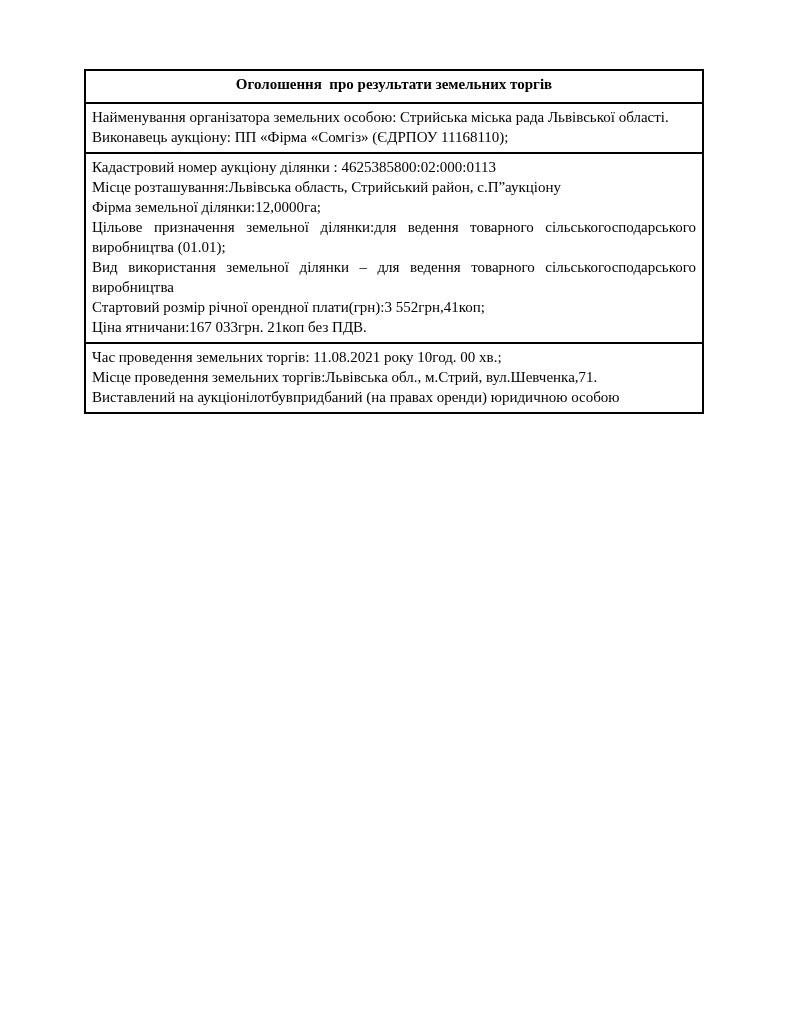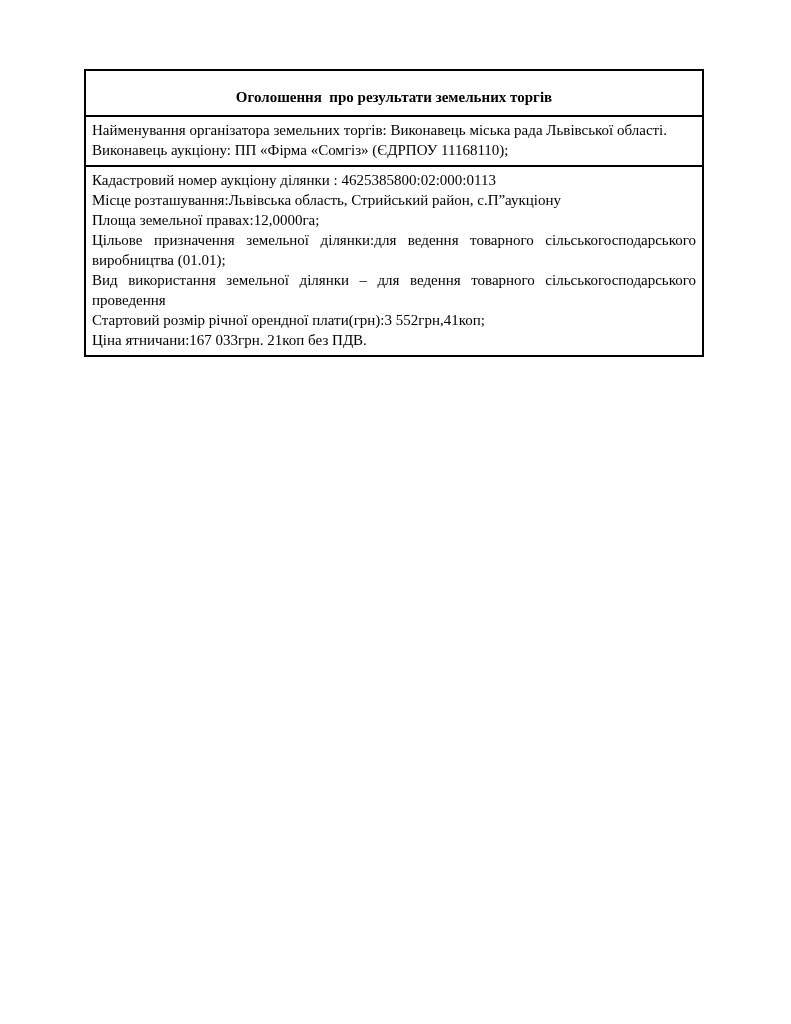--- a/index.html
+++ b/index.html
@@ -25,46 +25,51 @@
   }
   .row {
     border-top: 2px solid #000000;
     padding: 3px 6px 5px 6px;
   }
   .row:first-child { border-top: none; }
   .row p {
     margin: 0;
     line-height: 20px;
   }
-  .title-row { padding: 16px 6px 8px 6px; }
+  .title-row { padding: 3px 6px 8px 6px; }
   .title {
     font-weight: bold;
     text-align: center;
     white-space: pre-wrap;
   }
   .justify { text-align: justify; font-family: Liberation Serif, serif; }
 </style>
 </head>
 <body>
 
 <div class="doc-table">
 
   <div class="row title-row">
     <p class="title">Оголошення  про результати земельних торгів</p>
   </div>
 
   <div class="row">
-    <p>Найменування організатора земельних торгів: Виконавець міська рада Львівської області.</p>
+    <p>Найменування організатора земельних особою: Стрийська міська рада Львівської області.</p>
     <p>Виконавець аукціону: ПП «Фірма «Сомгіз» (ЄДРПОУ 11168110);</p>
   </div>
 
   <div class="row">
     <p>Кадастровий номер аукціону ділянки : 4625385800:02:000:0113</p>
     <p>Місце розташування:Львівська область, Стрийський район, с.П”аукціону</p>
-    <p>Площа земельної правах:12,0000га;</p>
+    <p>Фірма земельної ділянки:12,0000га;</p>
     <p class="justify">Цільове призначення земельної ділянки:для ведення товарного сільськогосподарського виробництва (01.01);</p>
-    <p class="justify">Вид використання земельної ділянки – для ведення товарного сільськогосподарського проведення</p>
+    <p class="justify">Вид використання земельної ділянки – для ведення товарного сільськогосподарського виробництва</p>
     <p>Стартовий розмір річної орендної плати(грн):3 552грн,41коп;</p>
     <p>Ціна ятничани:167 033грн. 21коп без ПДВ.</p>
   </div>
 
+  <div class="row">
+    <p>Час проведення земельних торгів: 11.08.2021 року 10год. 00 хв.;</p>
+    <p>Місце проведення земельних торгів:Львівська обл., м.Стрий, вул.Шевченка,71.</p>
+    <p>Виставлений на аукціонілотбувпридбаний (на правах оренди) юридичною особою</p>
+  </div>
 
 </div>
 
 </body></html>

